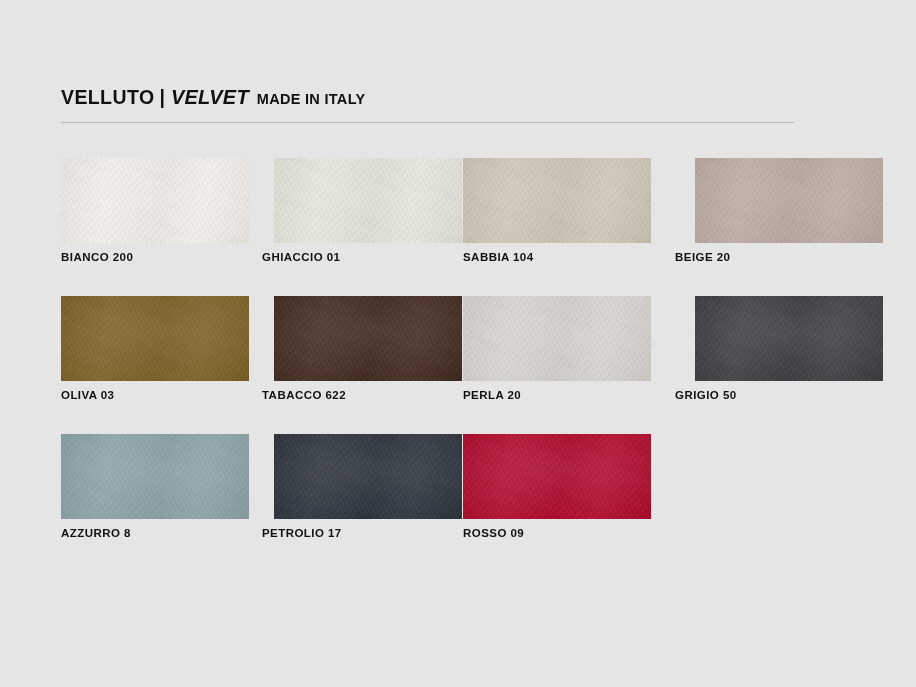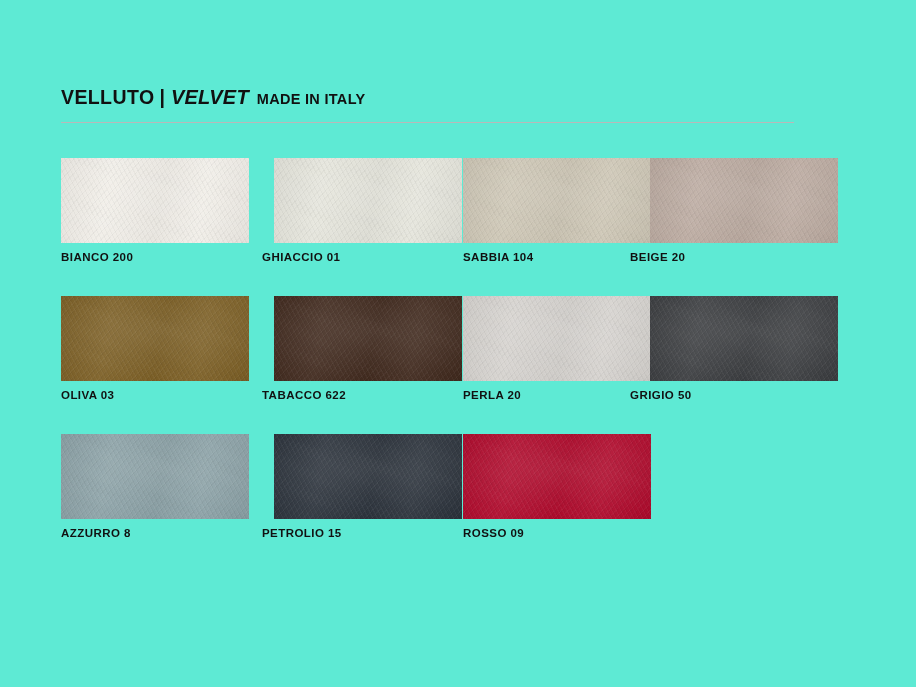--- a/index.html
+++ b/index.html
@@ -83,21 +83,21 @@
     height: 138px;
   }
   .cell {
     position: absolute;
     top: 0;
     width: 188px;
   }
   .cell.c0 { left: 0px; }
   .cell.c1 { left: 201px; padding-left: 12px; }
   .cell.c2 { left: 402px; }
-  .cell.c3 { left: 569px; padding-left: 20px; }
+  .cell.c3 { left: 614px; padding-left: 20px; }
 
   .swatch {
     width: 188px;
     height: 85px;
     position: relative;
     overflow: hidden;
   }
   
   .swatch::before {
     content: "";
@@ -146,21 +146,21 @@
     font-size: 11.5px;
     font-weight: bold;
     letter-spacing: 0.45px;
     color: #111111;
     white-space: nowrap;
   }
 </style>
 </head>
 <body>
 
-<div class="page" style="background: #5eead4;">
+<div class="page" style="background: #e5e5e5;">
 
   <div class="header">
     <span class="title-main">VELLUTO</span>
     <span class="title-sep">|</span>
     <span class="title-italic">VELVET</span>
     <span class="title-sub">MADE IN ITALY</span>
   </div>
 
   <div class="rule" style="background: rgb(185, 185, 185);"></div>
 
@@ -204,21 +204,21 @@
       </div>
     </div>
 
     <div class="row">
       <div class="cell c0">
         <div class="swatch" style="background-color: rgb(140, 162, 167);"></div>
         <div class="label">AZZURRO 8</div>
       </div>
       <div class="cell c1">
         <div class="swatch" style="background-color: rgb(44, 51, 60);"></div>
-        <div class="label">PETROLIO 15</div>
+        <div class="label">PETROLIO 17</div>
       </div>
       <div class="cell c2">
         <div class="swatch" style="background-color: rgb(176, 10, 44);"></div>
         <div class="label">ROSSO 09</div>
       </div>
     </div>
 
   </div>
 </div>
 

